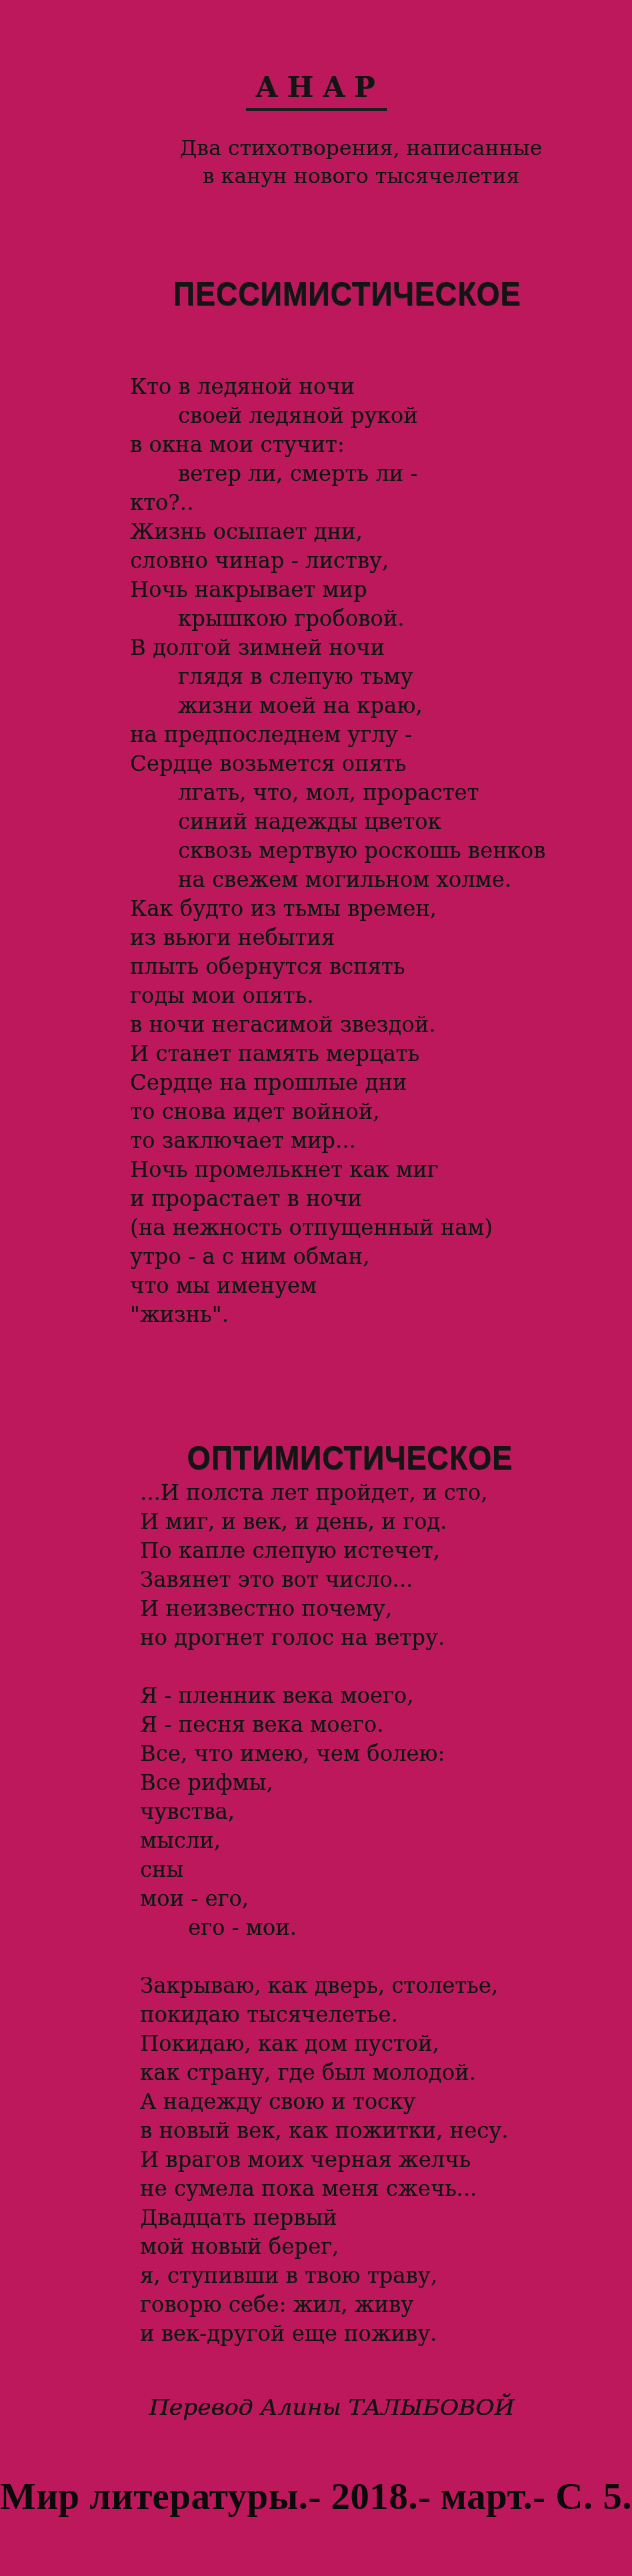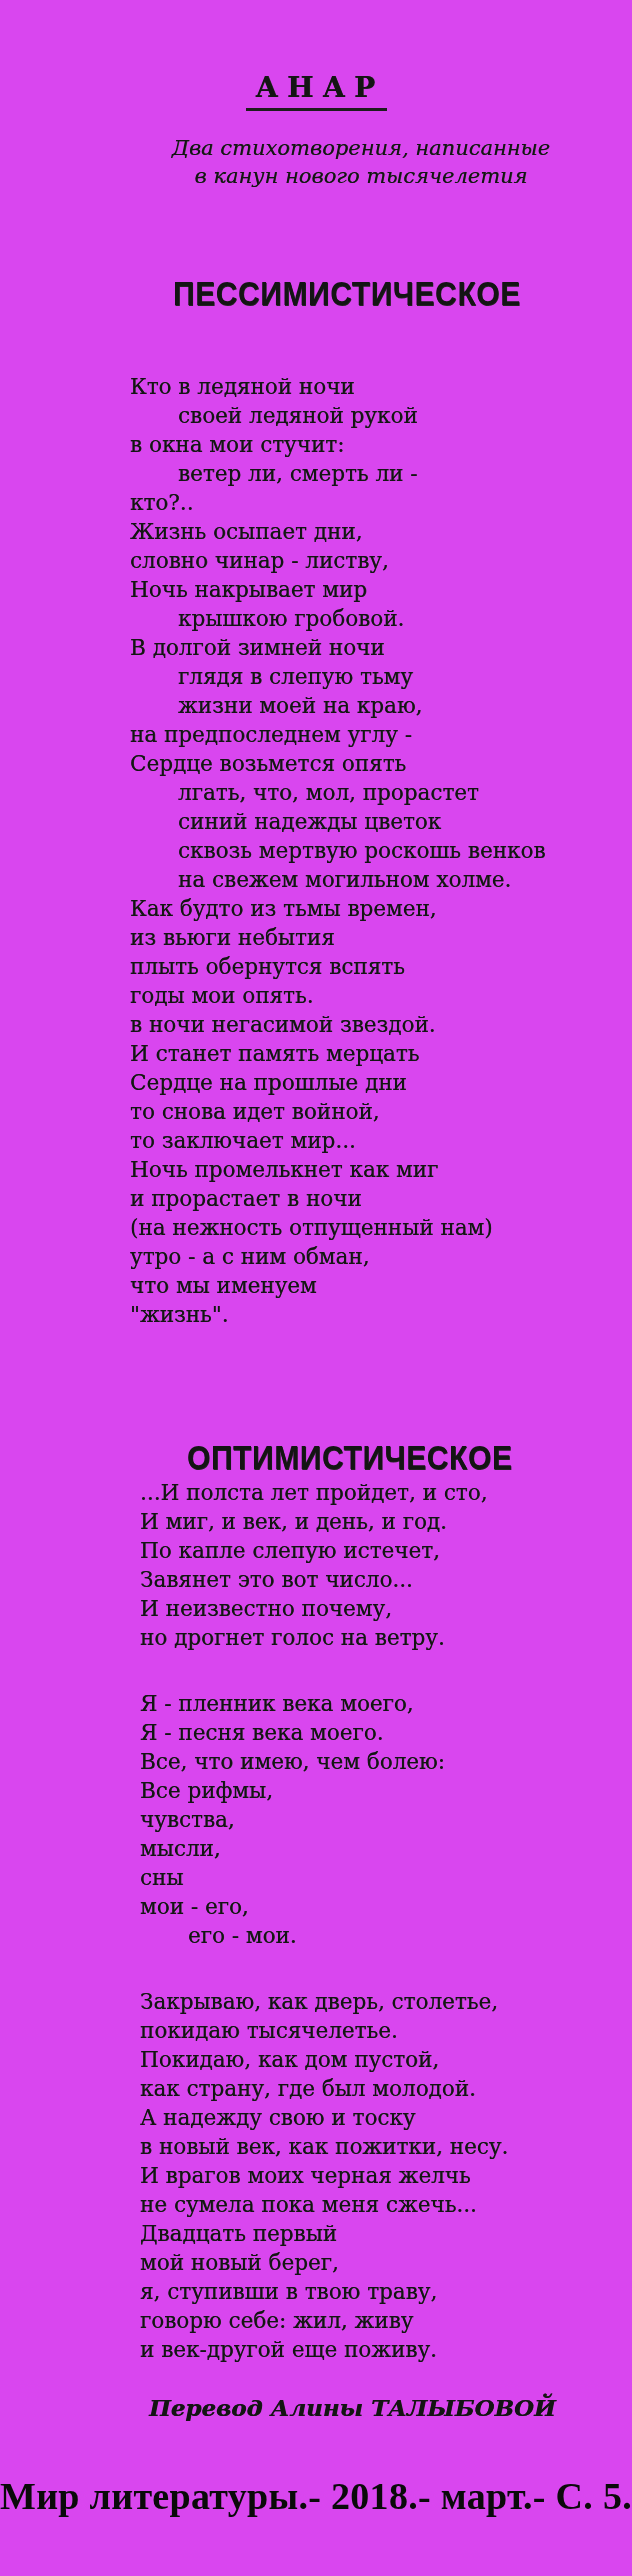--- a/index.html
+++ b/index.html
@@ -1,21 +1,21 @@
 <!DOCTYPE html>
 <html lang="ru" style="font-size:10px"><head>
 <meta charset="utf-8">
 <style>
   html, body { margin: 0; padding: 0; background: #e8e8e8; }
   .page {
     position: relative;
     width: 633px;
     height: 2576px;
     margin: 0 auto;
-    background: #d946ef;
+    background: #be185d;
     color: #141414;
     font-family: "DejaVu Serif", serif;
     overflow: hidden;
   }
   
   .author-wrap {
     position: absolute;
     top: 71px; left: 0; right: 0;
     text-align: center;
   }
@@ -26,21 +26,20 @@
     letter-spacing: 8.9px;
     padding: 0 2.5px 3.8px 8.9px;
     border-bottom: 3.2px solid #1d1d1d;
     text-shadow: 0.4px 0.3px 0 #333;
   }
   
   .dedication {
     position: absolute;
     top: 134px; left: 89px; width: 544px;
     text-align: center;
-    font-style: italic;
     font-size: 21px;
     line-height: 28px;
     text-shadow: 0.3px 0.2px 0 #444;
   }
   
   .poem-title {
     position: absolute;
     font-family: "Liberation Sans", sans-serif;
     font-weight: bold;
     font-size: 30px;
@@ -57,28 +56,28 @@
     position: absolute;
     font-size: 21.5px;
     line-height: 29px;
     white-space: nowrap;
     text-shadow: 0.3px 0.2px 0 #3a3a3a;
   }
   .poem-1 { top: 328px;  left: 130px; margin-top: 44px; }
   .poem-2 { top: 1478px; left: 140px; }
   .line { height: 29px; }
   .line.indent { padding-left: 48px; }
-  .line.gap { margin-top: 37px; }
+  .line.gap { margin-top: 29px; }
   
   .translator {
     position: absolute;
     top: 2394px; left: 149px; width: 338px;
     text-align: center;
     font-style: italic;
-    font-weight: bold;
+    font-weight: normal;
     font-size: 23px;
     text-shadow: 0.4px 0.3px 0 #222;
     white-space: nowrap;
   }
   
   .citation {
     position: absolute;
     top: 2474px; left: 0; width: 100%;
     font-family: "Liberation Serif", serif;
     font-weight: bold;

